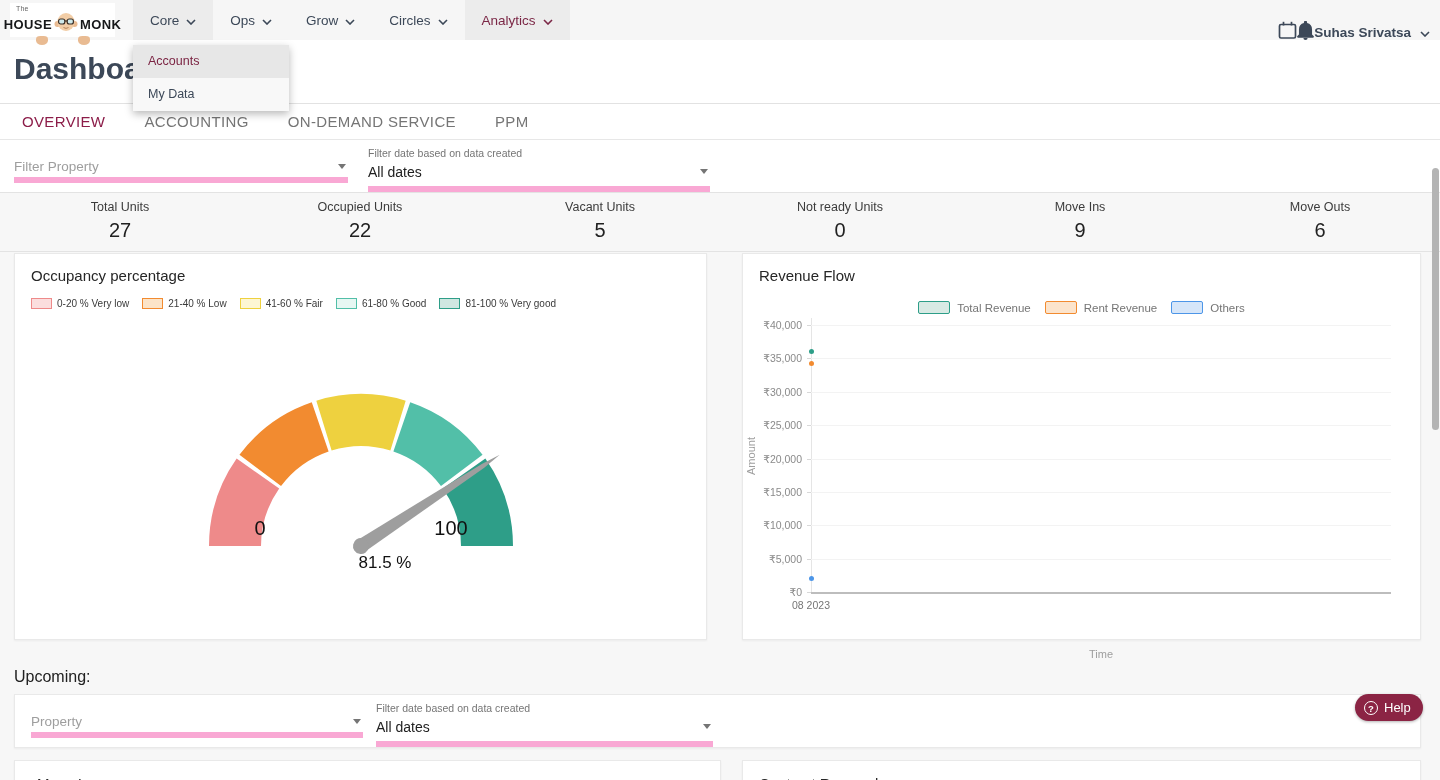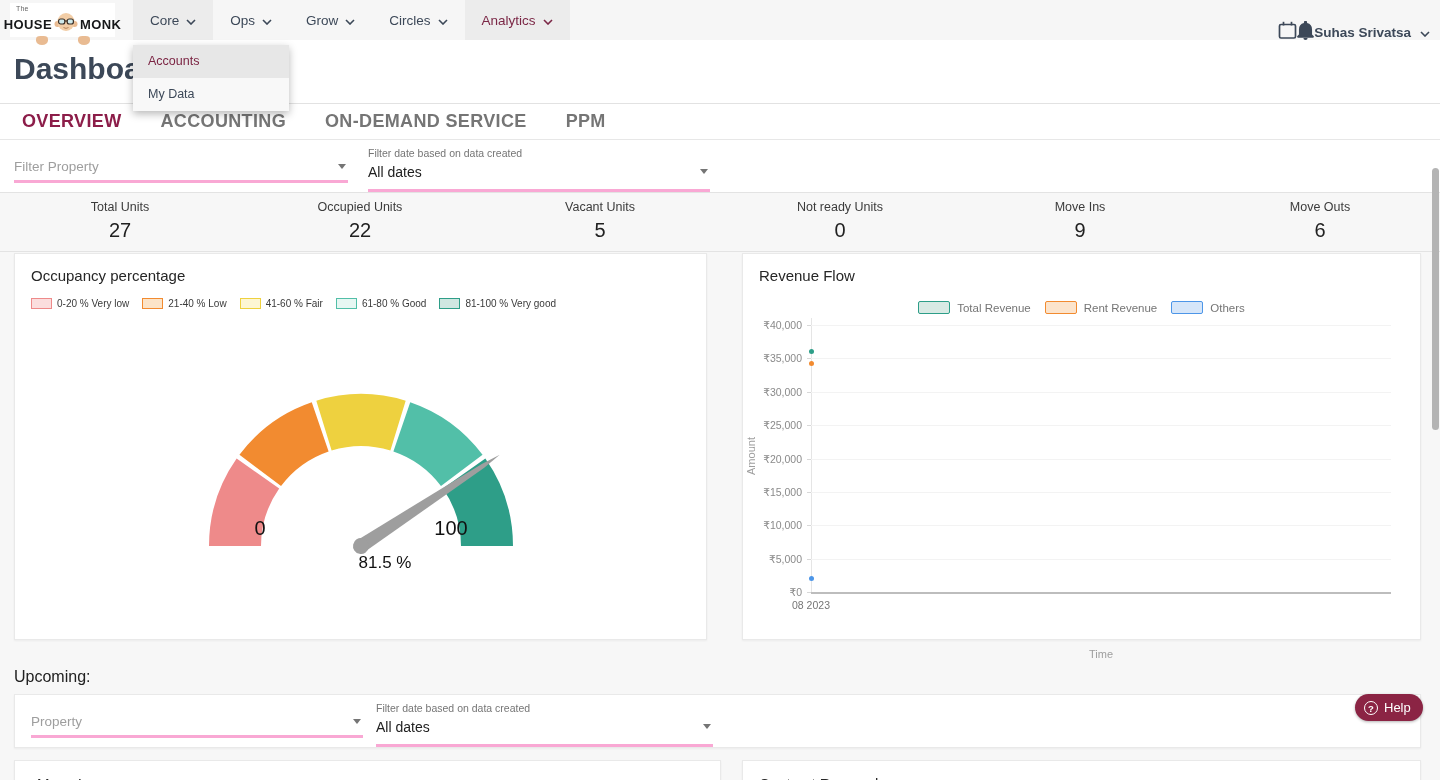--- a/index.html
+++ b/index.html
@@ -26,26 +26,26 @@
   .user-chip { display:flex; align-items:center; gap:9px; font-size:13.5px; font-weight:600; color:#3c4858; cursor:pointer; }
 
   
   .core-menu { position:absolute; left:133px; top:45px; width:156px; background:#f8f8f8; box-shadow:0 3px 8px rgba(0,0,0,.28); z-index:30; }
   .menu-item { height:33px; line-height:33px; padding-left:15px; font-size:12.5px; color:#3c4858; cursor:pointer; }
   .menu-item.selected { background:#e7e7e7; color:#7b2443; }
 
   
   .page-title { position:absolute; left:14px; top:52px; font-size:30px; font-weight:700; color:#3c4858; z-index:1; }
   .tabbar { position:absolute; left:0; top:103px; width:1440px; height:37px; background:#fff; border-top:1px solid #e2e2e2; border-bottom:1px solid #e7e7e7; display:flex; align-items:center; gap:39px; padding-left:22px; }
-  .tab { font-size:18px; font-weight:700; letter-spacing:.35px; color:#757575; cursor:pointer; }
+  .tab { font-size:15px; font-weight:400; letter-spacing:.35px; color:#757575; cursor:pointer; }
   .tab.active { color:#8c1d49; }
 
   
   .filter-card { position:absolute; left:0; top:140px; width:1440px; height:52px; background:#fff; }
-  .select { position:absolute; height:33px; border-bottom:3px solid #f9a8d4; cursor:pointer; }
+  .select { position:absolute; height:33px; border-bottom:6px solid #f9a8d4; cursor:pointer; }
   .select .sel-value { display:block; line-height:33px; font-size:14px; color:#212121; }
   .select .sel-value.placeholder { color:#9e9e9e; font-size:13.5px; }
   .sel-arrow { position:absolute; right:2px; top:14px; width:0; height:0; border-left:4.5px solid transparent; border-right:4.5px solid transparent; border-top:5px solid #757575; }
   .mini-label { position:absolute; font-size:10.5px; color:#757575; }
 
   
   .main { position:absolute; left:0; top:192px; width:1440px; height:588px; background:#f7f7f7; }
   .stats { position:absolute; left:0; top:0; width:1440px; height:60px; border-top:1px solid #e3e3e3; border-bottom:1px solid #e3e3e3; display:flex; }
   .stat { flex:1; text-align:center; padding-top:7px; }
   .stat-label { font-size:12.5px; color:#3b3b3b; }

